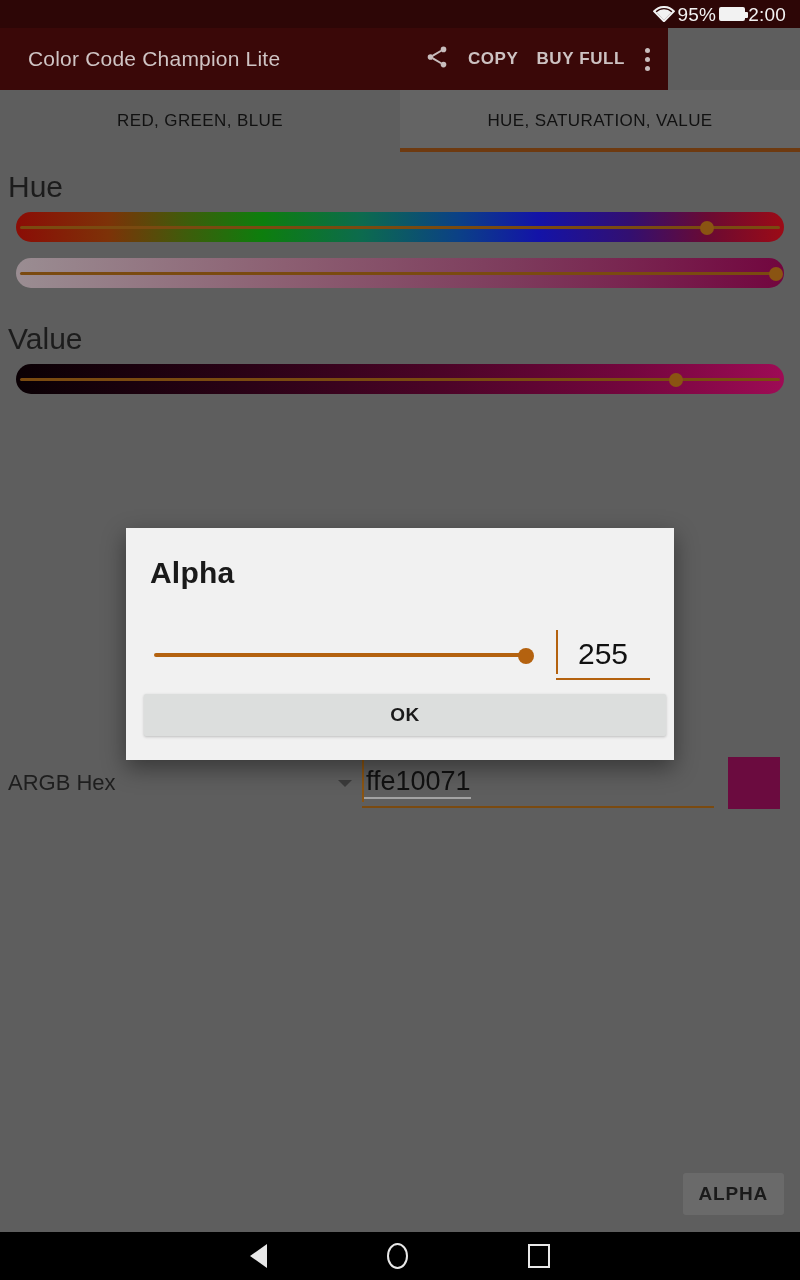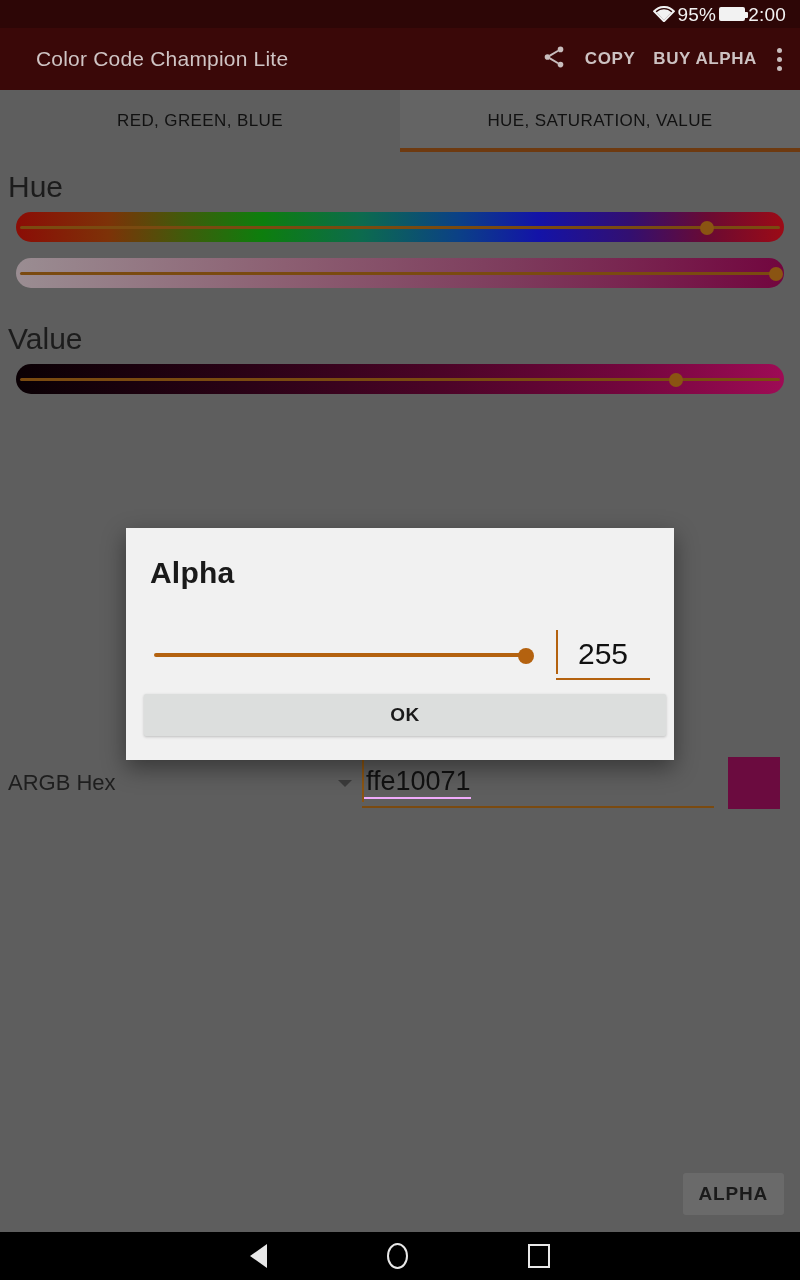--- a/index.html
+++ b/index.html
@@ -57,27 +57,27 @@
     width: 3px; height: 6px;
     background: #f2f2f2;
     border-radius: 0 1px 1px 0;
   }
   .sb-time { font-size: 21px; margin-left: 16px; }
 
   
   .appbar {
     position: absolute;
     top: 28px; left: 0;
-    width: 800px;
+    width: 668px;
     height: 62px;
     background: #3a0808;
     display: flex;
     align-items: center;
     box-sizing: border-box;
-    padding: 0 14px 0 36px;
+    padding: 0 14px 0 28px;
   }
   .app-title {
     color: #cfc4c4;
     font-size: 21px;
     flex: 1;
     letter-spacing: .2px;
   }
   .appbar-action {
     color: #cdc2c2;
     font-size: 17px;
@@ -210,21 +210,21 @@
   .argb-caret-line {
     position: absolute;
     left: 0; top: 2px;
     width: 2px; height: 42px;
     background: #8a5412;
   }
   .argb-value {
     font-size: 27px;
     color: #111;
     padding-left: 4px;
-    border-bottom: 2px solid #f0abfc;
+    border-bottom: 2px solid #a3a3a3;
     line-height: 1.2;
   }
   .swatch {
     width: 52px; height: 52px;
     margin-left: 14px;
   }
 
   
   .alpha-btn {
     position: absolute;
@@ -370,21 +370,21 @@
     <span class="app-title">Color Code Champion Lite</span>
     <span class="appbar-action share-ico">
       <svg width="26" height="26" viewBox="0 0 24 24">
         <circle cx="18" cy="5" r="2.6" fill="#c8bdbd"></circle>
         <circle cx="18" cy="19" r="2.6" fill="#c8bdbd"></circle>
         <circle cx="6" cy="12" r="2.6" fill="#c8bdbd"></circle>
         <path d="M8.2 10.8 L15.8 6.2 M8.2 13.2 L15.8 17.8" stroke="#c8bdbd" stroke-width="1.8" fill="none"></path>
       </svg>
     </span>
     <span class="appbar-action">COPY</span>
-    <span class="appbar-action">BUY ALPHA</span>
+    <span class="appbar-action">BUY FULL</span>
     <span class="overflow-ico">
         <i></i>
         <i></i>
         <i></i>
       </span>
   </div>
 
   <div class="tabbar">
     <div class="tab">
       <span>RED, GREEN, BLUE</span>

